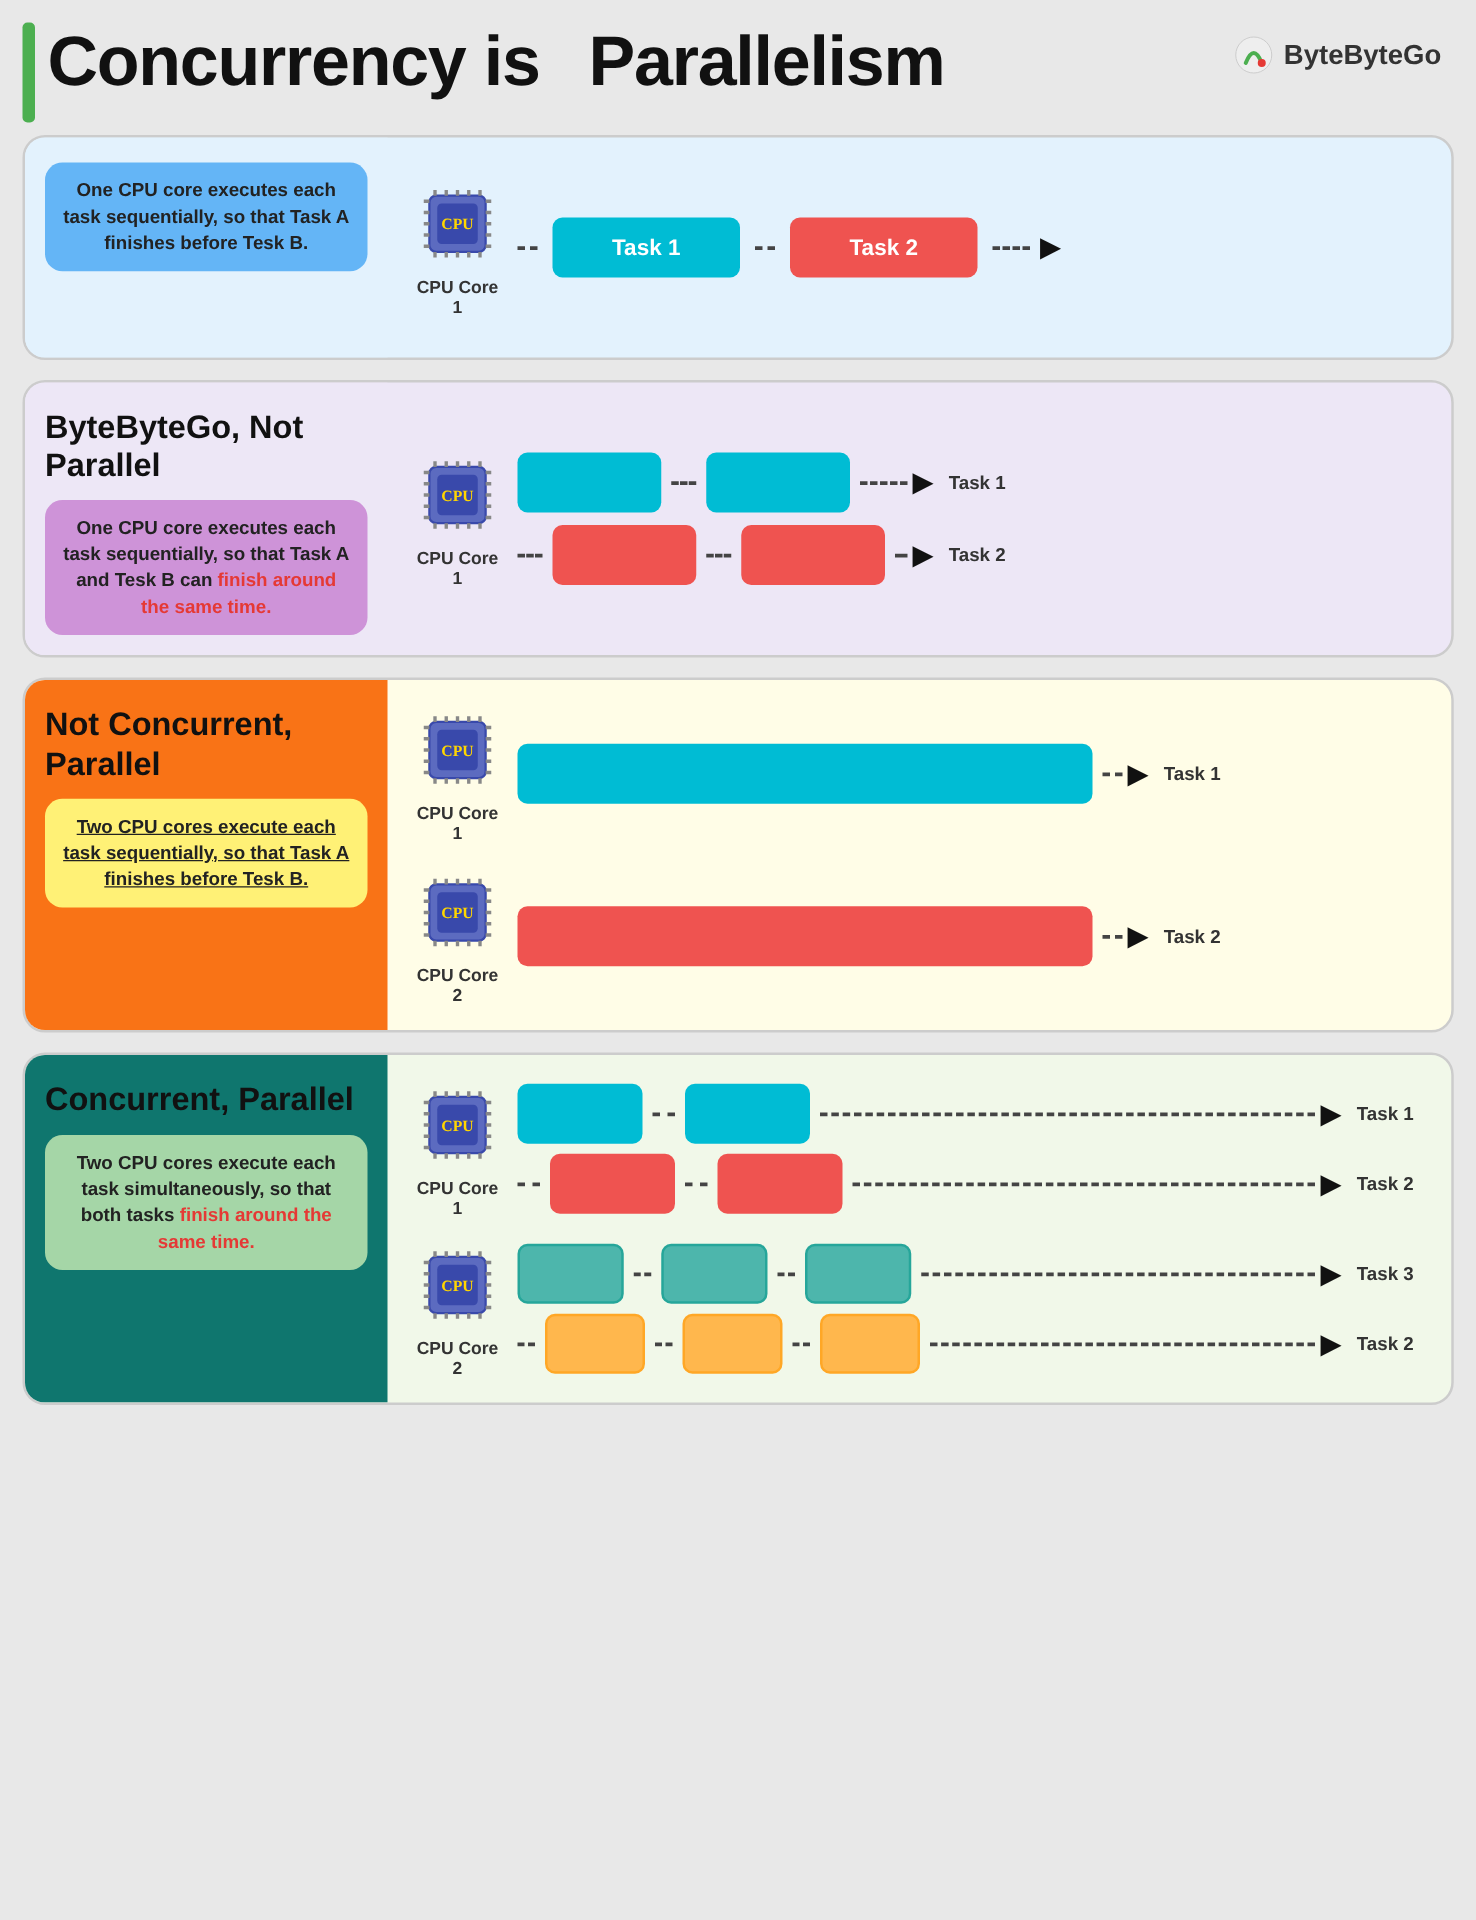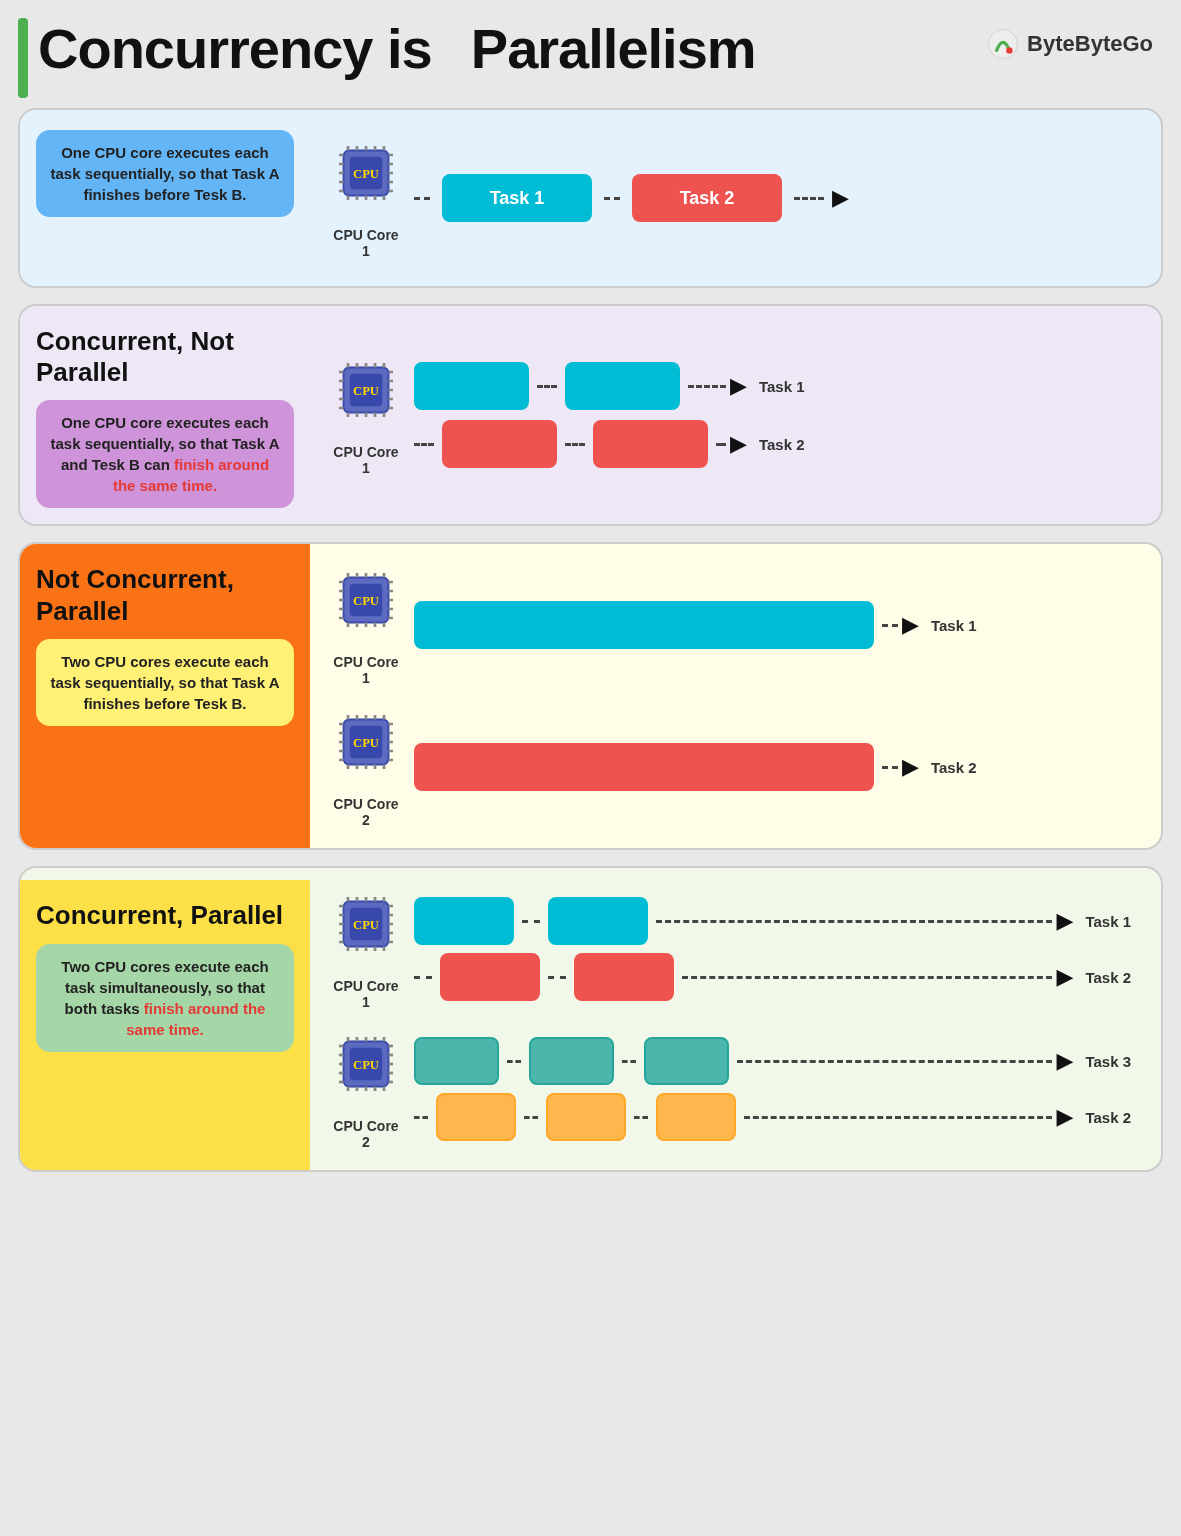--- a/index.html
+++ b/index.html
@@ -91,21 +91,21 @@
       border-radius: 14px;
       padding: 12px 14px;
       font-size: 15px;
       font-weight: 600;
       color: #222;
       line-height: 1.4;
       text-align: center;
     }
     .desc-blue { background: #64b5f6; }
     .desc-purple { background: #ce93d8; }
-    .desc-yellow { background: #fff176; }
+    .desc-yellow { background: #fff176; text-decoration: underline; }
     .desc-green { background: #a5d6a7; }
 
     .highlight-red { color: #e53935; font-weight: 900; }
 
     .section-right {
       flex: 1;
       display: flex;
       flex-direction: column;
       justify-content: center;
       padding: 20px 30px 20px 20px;
@@ -160,32 +160,32 @@
 
     
     .bg-blue-light { background: #e3f2fd; }
     .bg-purple-light { background: #ede7f6; }
     .bg-yellow-light { background: #fffde7; }
     .bg-green-light { background: #f1f8e9; }
 
     .left-bg-1 { background: #e3f2fd; }
     .left-bg-2 { background: #ede7f6; }
     .left-bg-3 { background: #f97316; }
-    .left-bg-4 { background: #fde047; margin-top: 12px; }
+    .left-bg-4 { background: #0f766e; }
     .timeline-row {
       display: flex;
       align-items: center;
       gap: 8px;
     }
 
     .cpu-block {
       display: flex;
       flex-direction: column;
       align-items: center;
-      gap: 16px;
+      gap: 4px;
     }
 
     .dashed {
       border-top: 3px dashed #444;
       flex: 1;
       min-width: 10px;
     }
 
     .arrow-right {
       font-size: 22px;
@@ -258,21 +258,21 @@
         <div class="task-bar task-red" style="width:150px;">Task 2</div>
         <div class="dashed" style="width:30px; min-width:30px; max-width:30px;"></div>
         <span class="arrow-right">▶</span>
       </div>
     </div>
   </div>
 </div>
 
 <div class="section-card bg-purple-light">
   <div class="section-left left-bg-2">
-    <div class="section-title">Concurrent, Not Parallel</div>
+    <div class="section-title">ByteByteGo, Not Parallel</div>
     <div class="section-desc desc-purple">
       One CPU core executes each task sequentially, so that Task A and Tesk B can <span class="highlight-red">finish around the same time.</span>
     </div>
   </div>
   <div class="section-right">
     <div class="cpu-group">
 
       <div style="display:flex; flex-direction:row; align-items:center; gap:12px;">
         <div class="cpu-block">
           <svg class="cpu-chip" viewBox="0 0 80 80">

